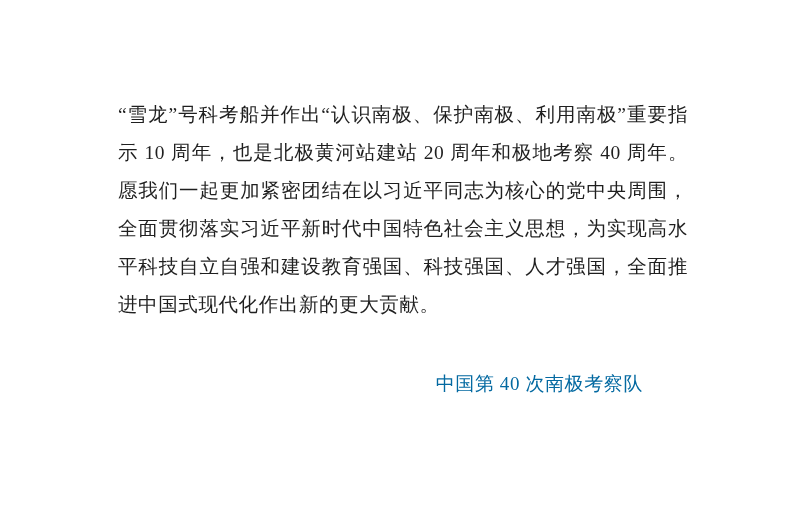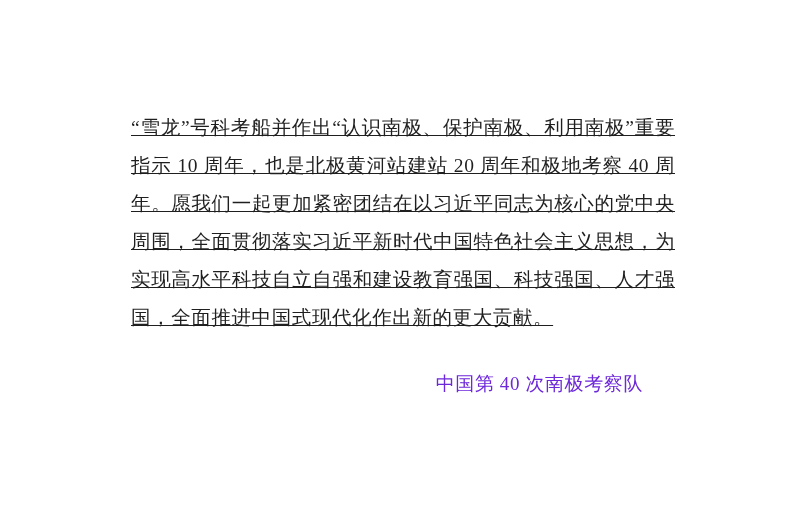--- a/index.html
+++ b/index.html
@@ -21,41 +21,40 @@
     background: #ffffff;
     box-sizing: border-box;
   }
   .letter-body {
     position: absolute;
     left: 118px;
     top: 96px;
     width: 570px;
   }
   .letter-body p {
-    margin: 13px;
+    margin: 0;
     font-size: 19.5px;
     line-height: 38px;
     letter-spacing: 0.6px;
     text-align: justify;
     text-justify: inter-character;
     color: #1f1f1f;
-    text-decoration: underline;
   }
   .signature {
     position: absolute;
     left: 118px;
     top: 365px;
     width: 570px;
     text-align: right;
   }
   .signature .sig-line {
     font-size: 19px;
     line-height: 38px;
     letter-spacing: 0.6px;
-    color: #6d28d9;
+    color: #0369a1;
     padding-right: 45px;
     white-space: nowrap;
   }
   .signature .sig-date {
     padding-right: 52px;
   }
 </style>
 </head>
 <body>
 

